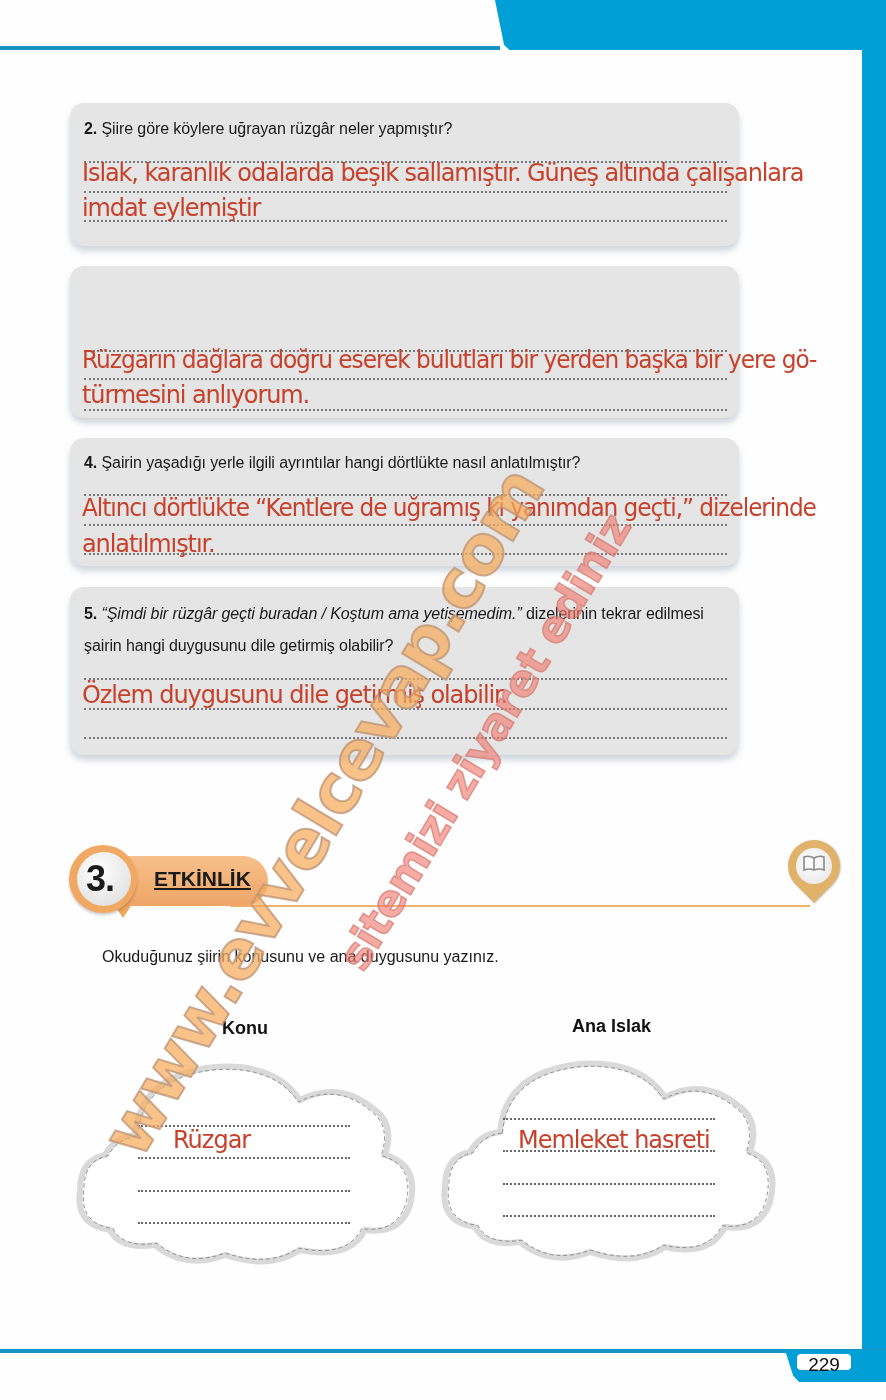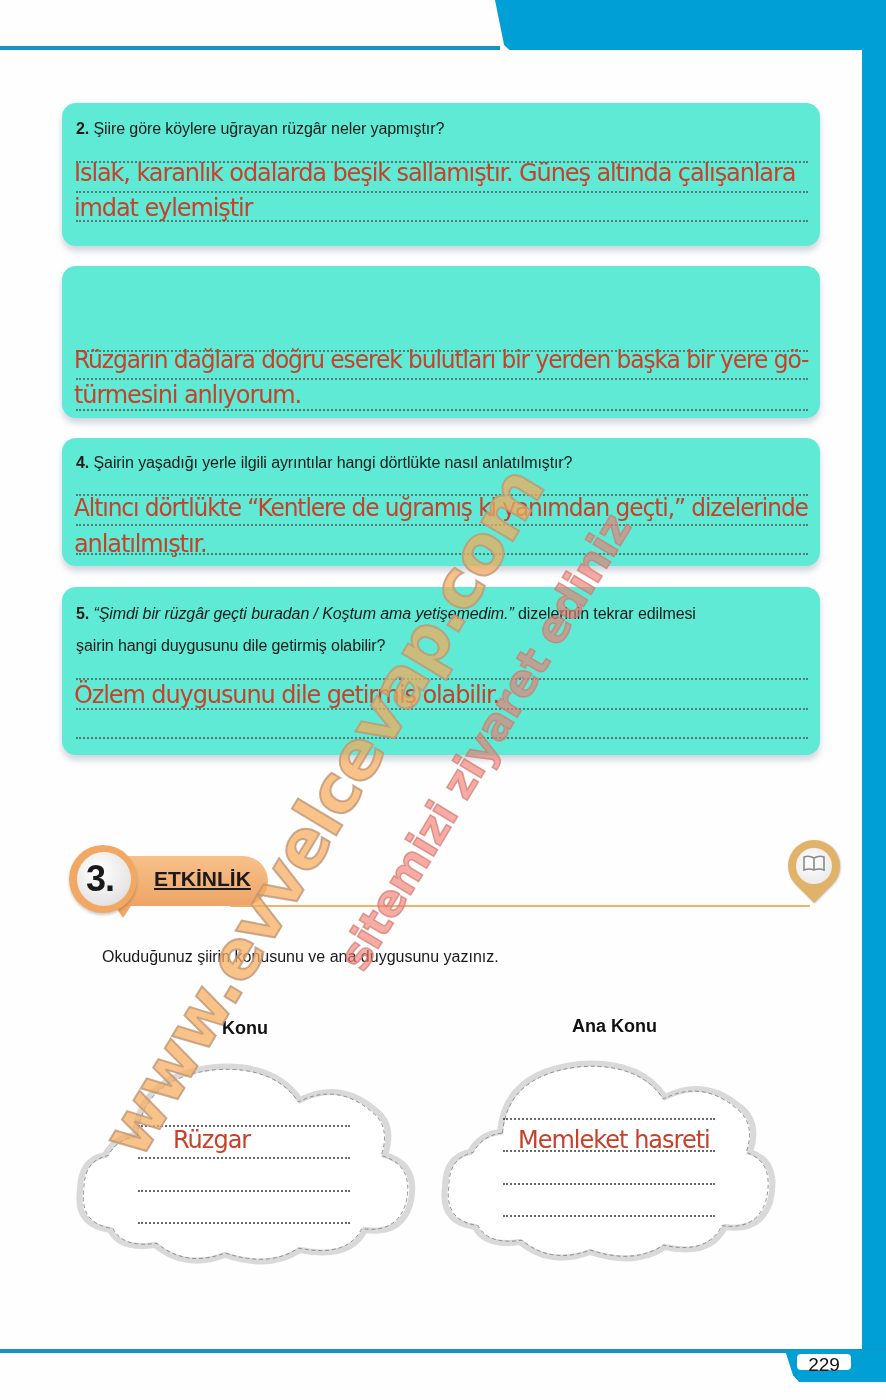--- a/index.html
+++ b/index.html
@@ -7,21 +7,21 @@
 
   
   .top-line { position:absolute; left:0; top:46px; width:500px; height:4px; background:#1593c4; }
   .top-tab { position:absolute; left:470px; top:0; width:416px; height:50px; background:#009fd6; clip-path:polygon(6% 0,100% 0,100% 100%,9.5% 100%,8.2% 90%); }
   .right-band { position:absolute; left:862px; top:50px; width:24px; height:1310px; background:#009fd6; }
   .bottom-line { position:absolute; left:0; top:1349px; width:886px; height:4px; background:#1593c4; }
   .page-tab { position:absolute; left:785px; top:1350px; width:101px; height:32px; background:#009fd6; clip-path:polygon(0 0,100% 0,100% 100%,14% 100%,8% 80%); }
   .page-num { position:absolute; left:797px; top:1354px; width:54px; height:16px; background:#fff; border-radius:4px; font-size:19px; line-height:22px; text-align:center; color:#111; }
 
   
-  .qbox { position:absolute; left:62px; width:758px; background:#5eead4; border-radius:14px; box-shadow:0 5px 6px rgba(120,140,160,.35); }
+  .qbox { position:absolute; left:70px; width:669px; background:#e5e5e5; border-radius:14px; box-shadow:0 5px 6px rgba(120,140,160,.35); }
   .qtext { position:absolute; left:14px; font-size:16px; color:#1a1a1a; line-height:30px; letter-spacing:-0.1px; }
   .qtext b { font-weight:bold; }
   .qtext i { font-style:italic; }
   .dots { position:absolute; left:14px; right:12px; height:0; border-top:2px dotted #555; opacity:.75; }
   .ans { position:absolute; left:12px; font-size:24px; color:#c8402a; white-space:nowrap; font-family:"DejaVu Sans", sans-serif; letter-spacing:-1.1px; transform-origin:left; }
 
   
   .act-line { position:absolute; left:230px; top:905px; width:580px; height:2px; background:#f0b168; }
   .act-pill { position:absolute; left:112px; top:856px; width:156px; height:50px; background:linear-gradient(#f7c08a,#eea566); border-radius:0 25px 25px 0; }
   .act-label { position:absolute; left:154px; top:867px; font-size:21px; font-weight:bold; color:#1a1a1a;text-decoration:underline; }
@@ -112,21 +112,21 @@
 <div class="pin-inner"></div>
 <div class="pin-icon">
   <svg width="22" height="18" viewBox="0 0 22 18">
       <path d="M1 3 Q6 1 11 4 Q16 1 21 3 L21 16 Q16 14 11 16 Q6 14 1 16 Z M11 4 L11 16" fill="none" stroke="#8a8a8a" stroke-width="1.6"></path>
     </svg>
 </div>
 
 <div class="instr">Okuduğunuz şiirin konusunu ve ana duygusunu yazınız.</div>
 
 <div class="cloud-label" style="left:222px;top:1018px;">Konu</div>
-<div class="cloud-label" style="left:572px;top:1016px;">Ana Konu</div>
+<div class="cloud-label" style="left:572px;top:1016px;">Ana Islak</div>
 
 <svg class="cloud" style="left:75px;top:1055px;" width="345" height="215" viewBox="0 0 345 215">
   <path d="M60 80 Q65 20 140 12 Q200 8 225 45 Q265 25 300 55 Q320 70 310 100 Q345 110 335 150 Q325 180 290 175 Q275 205 225 195 Q195 215 150 200 Q110 215 80 190 Q45 195 35 175 Q0 170 5 135 Q5 105 30 100 Q40 82 60 80 Z" fill="#ffffff" stroke="#d9d9d9" stroke-width="6"></path>
   <path d="M60 80 Q65 20 140 12 Q200 8 225 45 Q265 25 300 55 Q320 70 310 100 Q345 110 335 150 Q325 180 290 175 Q275 205 225 195 Q195 215 150 200 Q110 215 80 190 Q45 195 35 175 Q0 170 5 135 Q5 105 30 100 Q40 82 60 80 Z" fill="none" stroke="#8a8a8a" stroke-width="1" stroke-dasharray="4 3" transform="translate(4 3) scale(0.975)"></path>
 </svg>
 <div class="cdots" style="left:138px;top:1125px;width:212px;"></div>
 <div class="cans" style="left:173px;top:1126px;">Rüzgar</div>
 <div class="cdots" style="left:138px;top:1157px;width:212px;"></div>
 <div class="cdots" style="left:138px;top:1190px;width:212px;"></div>
 <div class="cdots" style="left:138px;top:1222px;width:212px;"></div>

